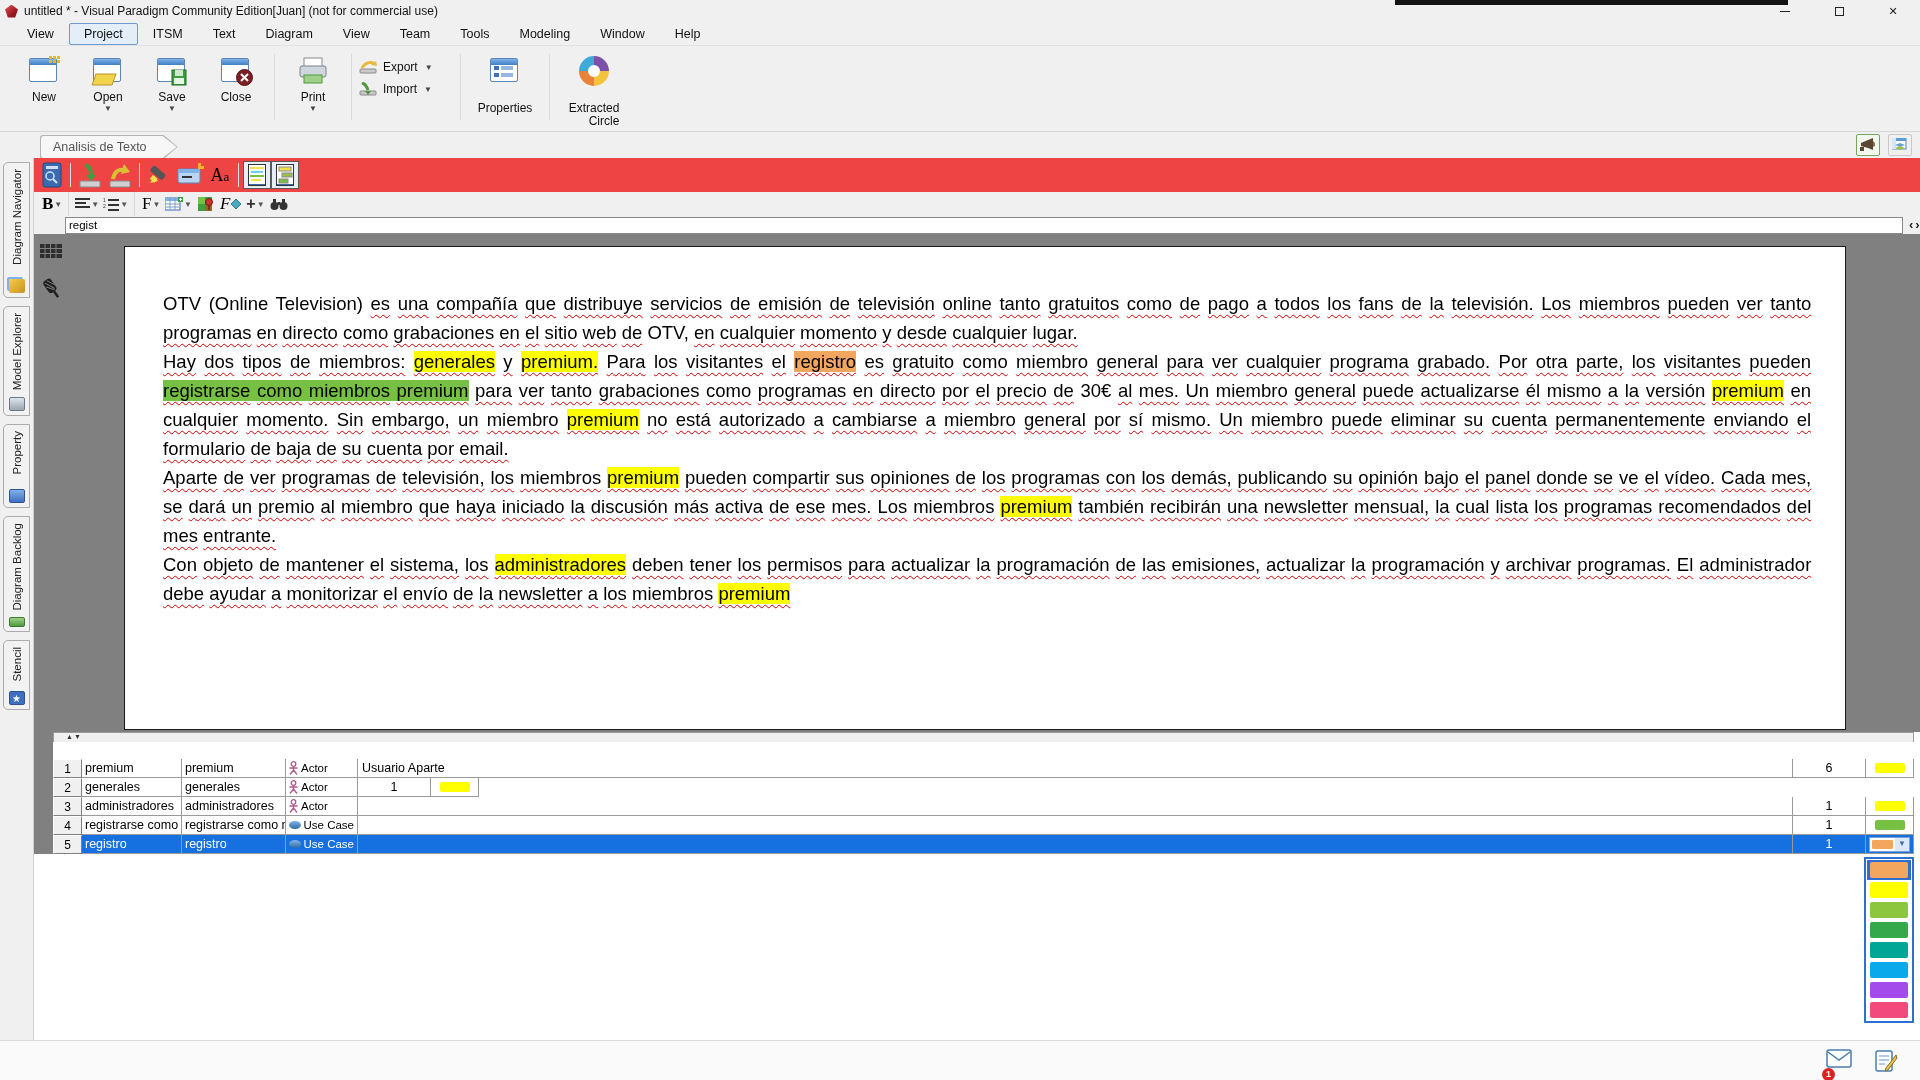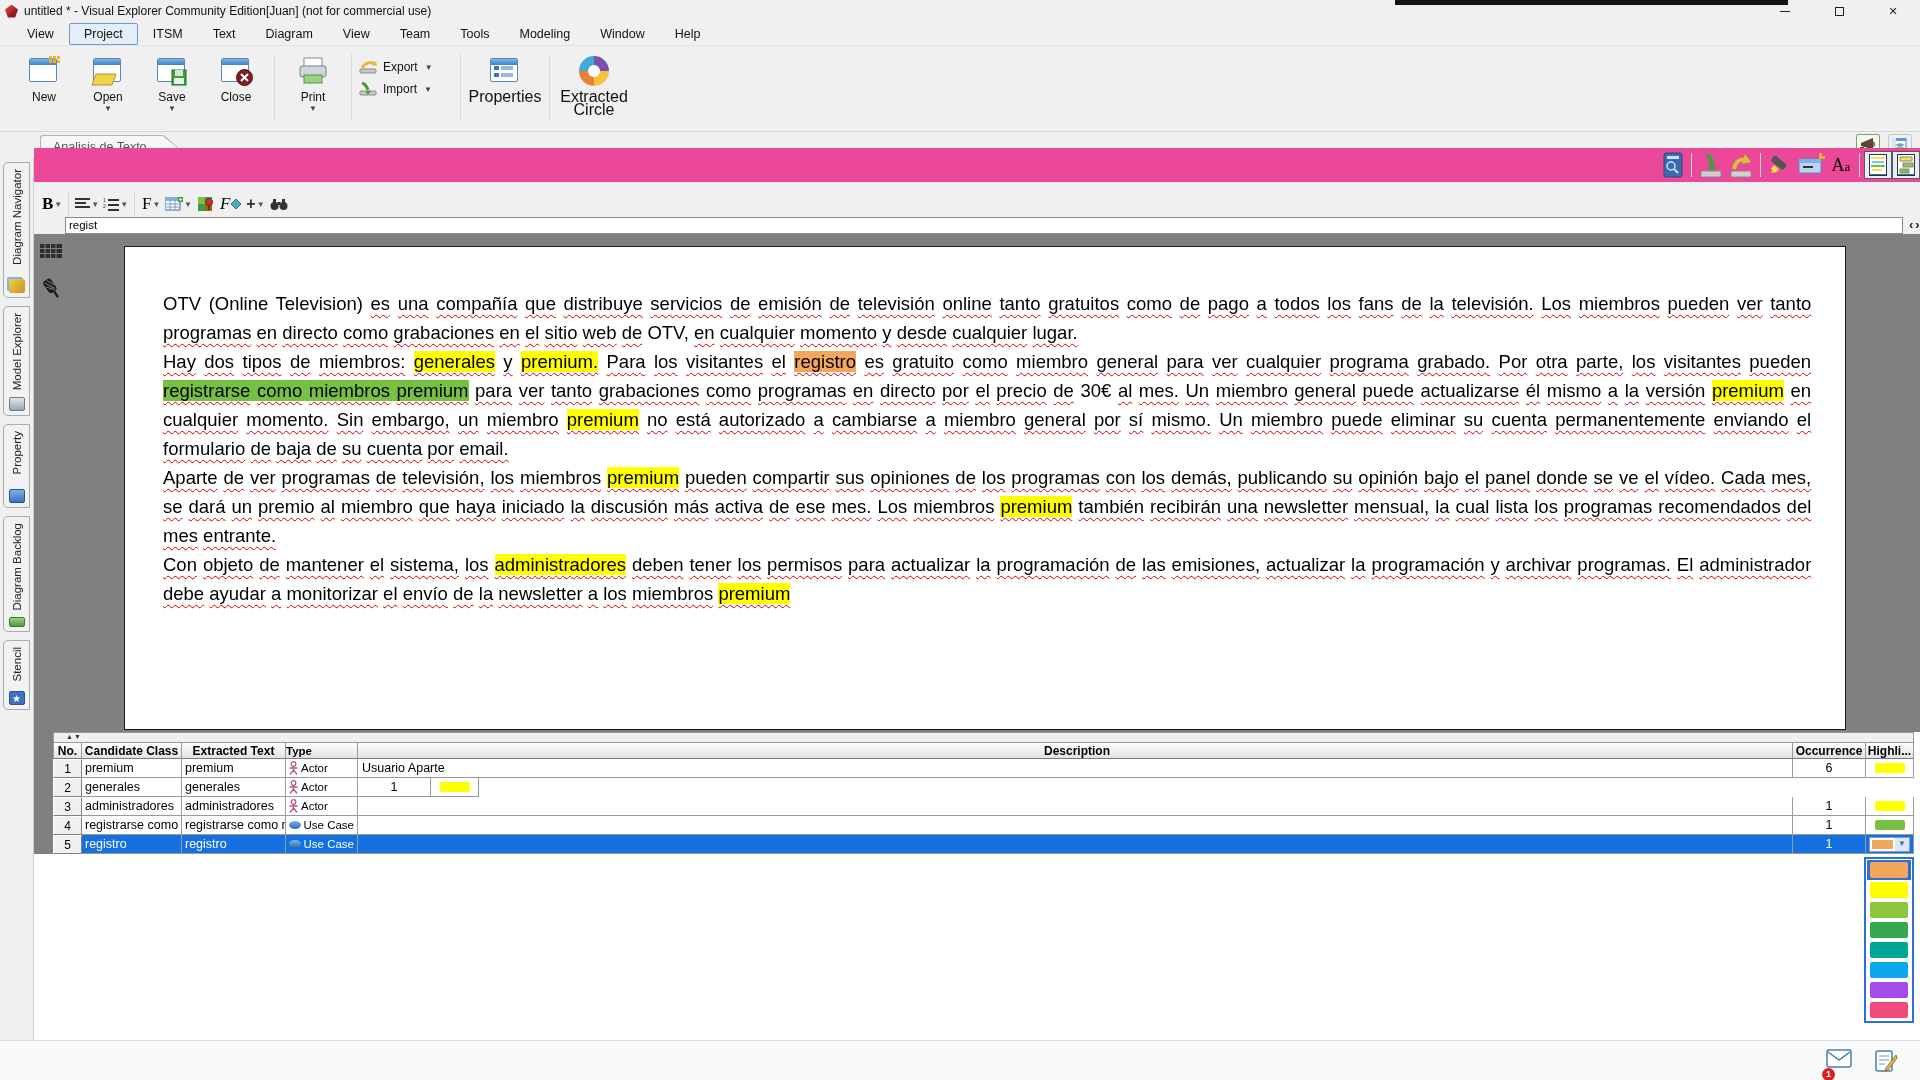--- a/index.html
+++ b/index.html
@@ -25,39 +25,39 @@
   .ribbon { position:absolute; left:0; top:46px; width:1920px; height:86px; background:#F0F0F0; border-bottom:1px solid #D6D6D6; display:flex; align-items:flex-start; padding:6px 0 0 12px; }
   .big-btn { width:64px; display:flex; flex-direction:column; align-items:center; padding-top:4px; }
   .big-btn .bicon { width:34px; height:30px; position:relative; }
   .big-btn .blabel { font-size:12px; margin-top:4px; color:#111; }
   .big-btn .bdrop { font-size:8px; color:#444; margin-top:1px; height:8px; line-height:8px; }
   .rib-sep { width:1px; height:66px; background:#DADADA; margin:2px 6px 0 6px; }
   .small-group { display:flex; flex-direction:column; justify-content:flex-start; gap:8px; padding-top:8px; width:96px; }
   .small-btn { display:flex; align-items:center; gap:5px; font-size:12px; color:#111; }
   .small-btn .sdrop { font-size:8px; color:#444; margin-left:2px; }
   .tall-btn { width:76px; display:flex; flex-direction:column; align-items:center; padding-top:4px; }
-  .tall-btn .blabel { font-size:16px; margin-top:4px; text-align:center; line-height:13px; color:#111; }
+  .tall-btn .blabel { font-size:12px; margin-top:16px; text-align:right; line-height:13px; color:#111; }
   .community-icon { width:30px; height:30px; border-radius:50%; background:conic-gradient(#7b52a8 0 25%, #f5c33b 25% 50%, #e8833a 50% 75%, #3fa9d8 75% 100%); position:relative; }
   .community-icon::after { content:""; position:absolute; left:9px; top:9px; width:12px; height:12px; background:#fff; border-radius:50%; }
 
   
   .winicon { position:absolute; left:2px; top:2px; width:28px; height:24px; background:#fff; border:1px solid #5a87b8; border-radius:2px; }
   .winicon::before { content:""; position:absolute; left:0; top:0; right:0; height:6px; background:linear-gradient(#7fb2e8,#3f7fc4); }
   .overlay { position:absolute; }
 
   
   .tabbar { position:absolute; left:34px; top:132px; width:1886px; height:26px; background:#F0F0F0; }
   .doc-tab-border { position:absolute; left:6px; top:3px; padding:1px; background:#B4B4B4; clip-path:polygon(0 0, calc(100% - 14px) 0, 100% 50%, calc(100% - 14px) 100%, 0 100%); border-radius:3px 0 0 3px; }
   .doc-tab { position:relative; background:#F7F7F7; padding:4px 30px 4px 12px; font-size:12.5px; color:#555; clip-path:polygon(0 0, calc(100% - 14px) 0, 100% 50%, calc(100% - 14px) 100%, 0 100%); border-radius:3px 0 0 3px; }
   .tabbar-right { position:absolute; right:8px; top:2px; display:flex; gap:8px; }
   .sq-btn { width:24px; height:22px; border:1px solid #74A85C; background:#F2F8EE; display:flex; align-items:center; justify-content:center; border-radius:2px; }
   .sq-btn.plain { border-color:#C9C9C9; background:#F0F0F0; }
 
   
-  .etb1 { position:absolute; left:34px; top:148px; width:1886px; height:34px; display:flex; align-items:center; padding-left:4px; background:#ec4899;justify-content:flex-end; }
+  .etb1 { position:absolute; left:34px; top:158px; width:1886px; height:34px; display:flex; align-items:center; padding-left:4px; background:#ef4444; }
   .etb2 { position:absolute; left:34px; top:192px; width:1886px; height:24px; display:flex; align-items:center; padding-left:6px; background:#F0F0F0; }
   .tbtn { height:28px; min-width:28px; display:flex; align-items:center; justify-content:center; padding:0 2px; }
   .tbtn2 { height:22px; min-width:24px; display:flex; align-items:center; justify-content:center; padding:0 2px; gap:1px; }
   .tb-sep { width:1px; height:24px; background:#D8D8D8; margin:0 4px; }
   .caret { font-size:8px; color:#555; }
   .serifB { font-family:"Liberation Serif",serif; font-weight:bold; font-size:17px; }
   .serifF { font-family:"Liberation Serif",serif; font-size:17px; }
   .pressed { border:1px solid #5a5a5a; background:#E6EEF8; }
   .minidoc { width:18px; height:22px; background:#fff; border:1px solid #333; position:relative; overflow:hidden; }
 
@@ -120,21 +120,21 @@
   .statusbar { position:absolute; left:0; top:1040px; width:1920px; height:40px; background:#FAFAFA; border-top:1px solid #DADADA; }
   .status-icons { position:absolute; right:22px; top:8px; display:flex; gap:22px; }
   .mail-wrap { position:relative; }
   .badge { position:absolute; left:-4px; bottom:-4px; min-width:13px; height:13px; border-radius:50%; background:#E02020; color:#fff; font-size:9px; font-weight:bold; text-align:center; line-height:13px; }
 </style>
 </head>
 <body>
 
 <div class="titlebar">
   <div class="vp-logo"></div>
-  <div class="title-text">untitled * - Visual Explorer Community Edition[Juan] (not for commercial use)</div>
+  <div class="title-text">untitled * - Visual Paradigm Community Edition[Juan] (not for commercial use)</div>
 </div>
 <div class="dark-strip"></div>
 <div class="win-controls">
   <div class="win-btn">
       <span class="glyph-min"></span>
     </div>
   <div class="win-btn">
       <span class="glyph-max"></span>
     </div>
   <div class="win-btn">
@@ -485,29 +485,20 @@
         <p class="para"><span><span class="w sq">Hay</span> <span class="w sq">dos</span> <span class="w sq">tipos</span> <span class="w sq">de</span> <span class="w sq">miembros:</span> </span><span class="hl hl-yellow"><span class="w sq">generales</span></span><span> <span class="w sq">y</span> </span><span class="hl hl-yellow"><span class="w sq">premium.</span></span><span> <span class="w sq">Para</span> <span class="w sq">los</span> <span class="w sq">visitantes</span> <span class="w sq">el</span> </span><span class="hl hl-orange"><span class="w sq">registro</span></span><span> <span class="w sq">es</span> <span class="w sq">gratuito</span> <span class="w sq">como</span> <span class="w sq">miembro</span> <span class="w sq">general</span> <span class="w sq">para</span> <span class="w sq">ver</span> <span class="w sq">cualquier</span> <span class="w sq">programa</span> <span class="w sq">grabado.</span> <span class="w sq">Por</span> <span class="w sq">otra</span> <span class="w sq">parte,</span> <span class="w sq">los</span> <span class="w sq">visitantes</span> <span class="w sq">pueden</span> </span><span class="hl hl-green"><span class="w sq">registrarse</span> <span class="w sq">como</span> <span class="w sq">miembros</span> <span class="w sq">premium</span></span><span> <span class="w sq">para</span> <span class="w sq">ver</span> <span class="w sq">tanto</span> <span class="w sq">grabaciones</span> <span class="w sq">como</span> <span class="w sq">programas</span> <span class="w sq">en</span> <span class="w sq">directo</span> <span class="w sq">por</span> <span class="w sq">el</span> <span class="w sq">precio</span> <span class="w sq">de</span> </span><span><span class="w">30€</span></span><span> <span class="w sq">al</span> <span class="w sq">mes.</span> <span class="w sq">Un</span> <span class="w sq">miembro</span> <span class="w sq">general</span> <span class="w sq">puede</span> <span class="w sq">actualizarse</span> <span class="w sq">él</span> <span class="w sq">mismo</span> <span class="w sq">a</span> <span class="w sq">la</span> <span class="w sq">versión</span> </span><span class="hl hl-yellow"><span class="w sq">premium</span></span><span> <span class="w sq">en</span> <span class="w sq">cualquier</span> <span class="w sq">momento.</span> <span class="w sq">Sin</span> <span class="w sq">embargo,</span> <span class="w sq">un</span> <span class="w sq">miembro</span> </span><span class="hl hl-yellow"><span class="w sq">premium</span></span><span> <span class="w sq">no</span> <span class="w sq">está</span> <span class="w sq">autorizado</span> <span class="w sq">a</span> <span class="w sq">cambiarse</span> <span class="w sq">a</span> <span class="w sq">miembro</span> <span class="w sq">general</span> <span class="w sq">por</span> <span class="w sq">sí</span> <span class="w sq">mismo.</span> <span class="w sq">Un</span> <span class="w sq">miembro</span> <span class="w sq">puede</span> <span class="w sq">eliminar</span> <span class="w sq">su</span> <span class="w sq">cuenta</span> <span class="w sq">permanentemente</span> <span class="w sq">enviando</span> <span class="w sq">el</span> <span class="w sq">formulario</span> <span class="w sq">de</span> <span class="w sq">baja</span> <span class="w sq">de</span> <span class="w sq">su</span> <span class="w sq">cuenta</span> <span class="w sq">por</span> <span class="w sq">email.</span></span></p>
         <p class="para"><span><span class="w sq">Aparte</span> <span class="w sq">de</span> <span class="w sq">ver</span> <span class="w sq">programas</span> <span class="w sq">de</span> <span class="w sq">televisión,</span> <span class="w sq">los</span> <span class="w sq">miembros</span> </span><span class="hl hl-yellow"><span class="w sq">premium</span></span><span> <span class="w sq">pueden</span> <span class="w sq">compartir</span> <span class="w sq">sus</span> <span class="w sq">opiniones</span> <span class="w sq">de</span> <span class="w sq">los</span> <span class="w sq">programas</span> <span class="w sq">con</span> <span class="w sq">los</span> <span class="w sq">demás,</span> <span class="w sq">publicando</span> <span class="w sq">su</span> <span class="w sq">opinión</span> <span class="w sq">bajo</span> <span class="w sq">el</span> <span class="w sq">panel</span> <span class="w sq">donde</span> <span class="w sq">se</span> <span class="w sq">ve</span> <span class="w sq">el</span> <span class="w sq">vídeo.</span> <span class="w sq">Cada</span> <span class="w sq">mes,</span> <span class="w sq">se</span> <span class="w sq">dará</span> <span class="w sq">un</span> <span class="w sq">premio</span> <span class="w sq">al</span> <span class="w sq">miembro</span> <span class="w sq">que</span> <span class="w sq">haya</span> <span class="w sq">iniciado</span> <span class="w sq">la</span> <span class="w sq">discusión</span> <span class="w sq">más</span> <span class="w sq">activa</span> <span class="w sq">de</span> <span class="w sq">ese</span> <span class="w sq">mes.</span> <span class="w sq">Los</span> <span class="w sq">miembros</span> </span><span class="hl hl-yellow"><span class="w sq">premium</span></span><span> <span class="w sq">también</span> <span class="w sq">recibirán</span> <span class="w sq">una</span> <span class="w sq">newsletter</span> <span class="w sq">mensual,</span> <span class="w sq">la</span> <span class="w sq">cual</span> <span class="w sq">lista</span> <span class="w sq">los</span> <span class="w sq">programas</span> <span class="w sq">recomendados</span> <span class="w sq">del</span> <span class="w sq">mes</span> <span class="w sq">entrante.</span></span></p>
         <p class="para"><span><span class="w sq">Con</span> <span class="w sq">objeto</span> <span class="w sq">de</span> <span class="w sq">mantener</span> <span class="w sq">el</span> <span class="w sq">sistema,</span> <span class="w sq">los</span> </span><span class="hl hl-yellow"><span class="w sq">administradores</span></span><span> <span class="w sq">deben</span> <span class="w sq">tener</span> <span class="w sq">los</span> <span class="w sq">permisos</span> <span class="w sq">para</span> <span class="w sq">actualizar</span> <span class="w sq">la</span> <span class="w sq">programación</span> <span class="w sq">de</span> <span class="w sq">las</span> <span class="w sq">emisiones,</span> <span class="w sq">actualizar</span> <span class="w sq">la</span> <span class="w sq">programación</span> <span class="w sq">y</span> <span class="w sq">archivar</span> <span class="w sq">programas.</span> <span class="w sq">El</span> <span class="w sq">administrador</span> <span class="w sq">debe</span> <span class="w sq">ayudar</span> <span class="w sq">a</span> <span class="w sq">monitorizar</span> <span class="w sq">el</span> <span class="w sq">envío</span> <span class="w sq">de</span> <span class="w sq">la</span> <span class="w sq">newsletter</span> <span class="w sq">a</span> <span class="w sq">los</span> <span class="w sq">miembros</span> </span><span class="hl hl-yellow"><span class="w sq">premium</span></span></p>
       </div>
   </div>
 </div>
 
 <div class="table-pane">
   <div class="gray-gutter"></div>
   <div class="sort-strip"><span>▲▼</span></div>
-  <div class="thead">
-      <div class="hcell col-no">No.</div>
-      <div class="hcell col-candidate">Candidate Class</div>
-      <div class="hcell col-extracted">Extracted Text</div>
-      <div class="hcell col-type">Type</div>
-      <div class="hcell col-desc">Description</div>
-      <div class="hcell col-occ">Occurrence</div>
-      <div class="hcell col-hl">Highli...</div>
-    </div>
   <div class="tbody">
       <div class="trow">
         <div class="cell col-no no-cell">1</div>
         <div class="cell col-candidate">premium</div>
         <div class="cell col-extracted">premium</div>
         <div class="cell col-type">
           <span class="actor-glyph">
             <svg width="9" height="14">
               <g stroke="#b05a8f" stroke-width="1.3" fill="none">
                 <circle cx="4.5" cy="3" r="2.3"></circle>

